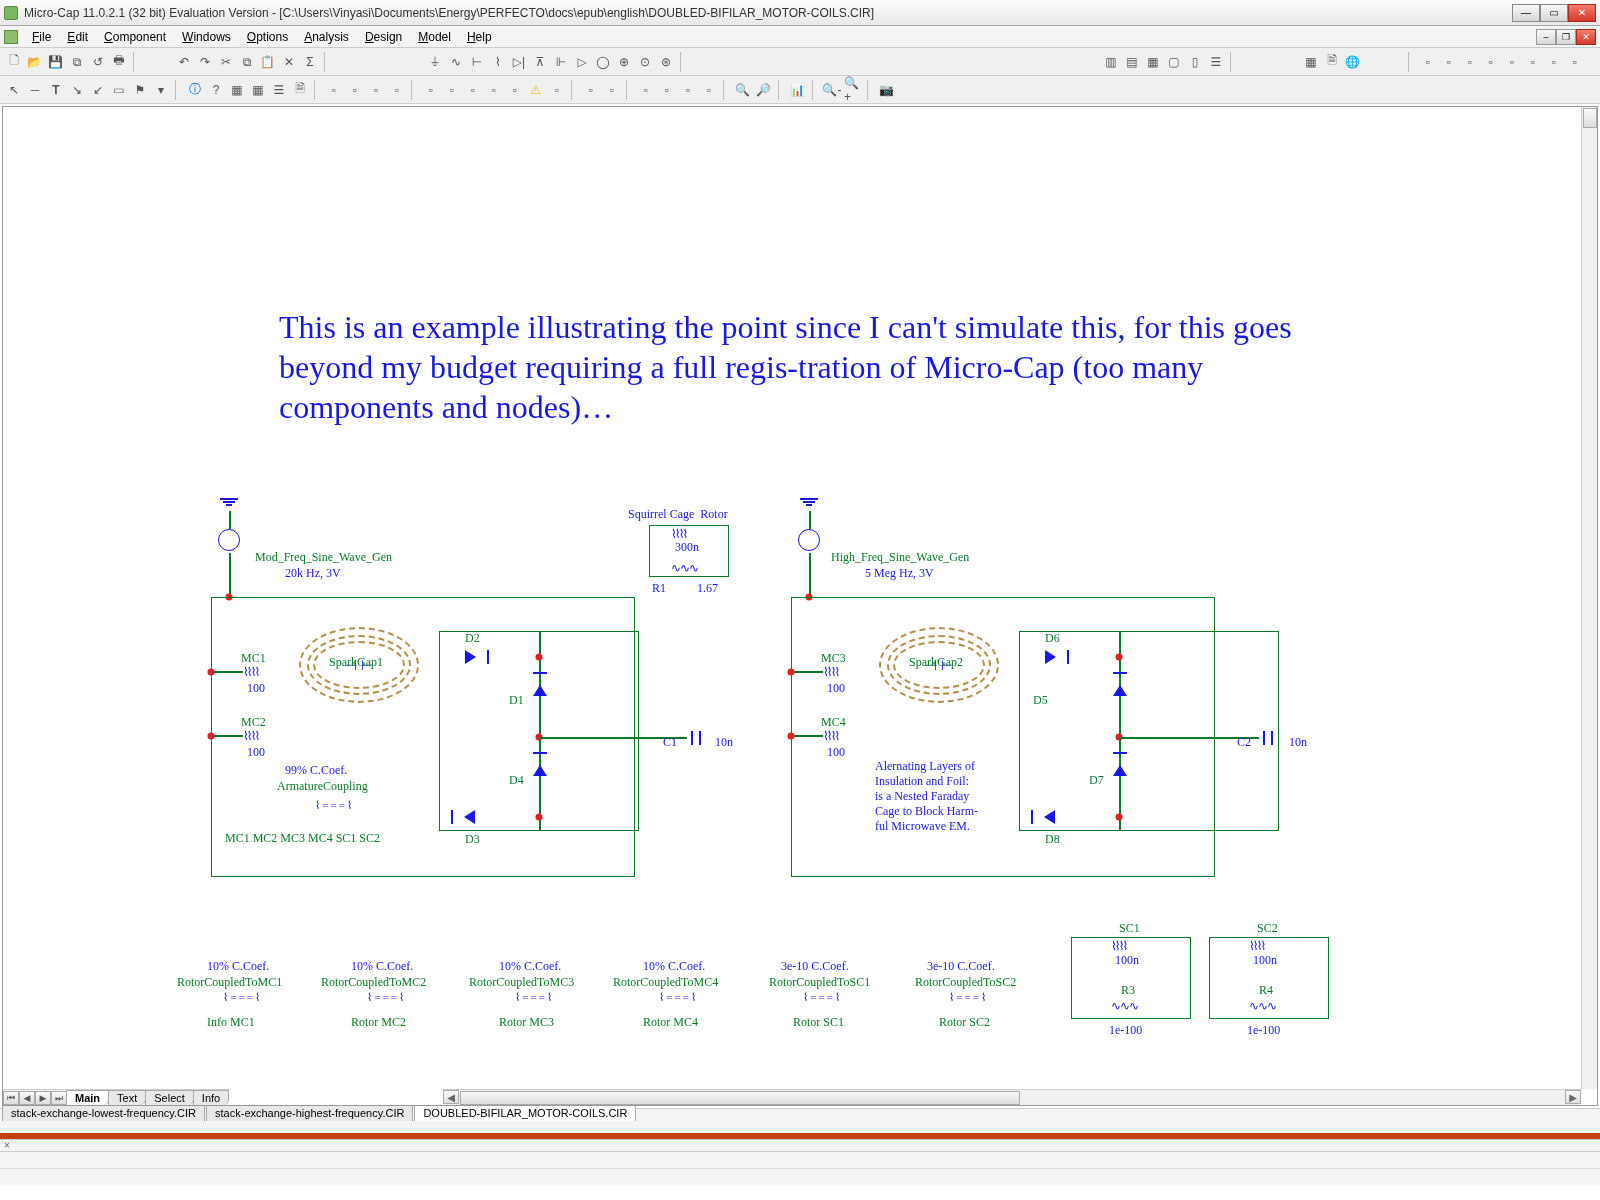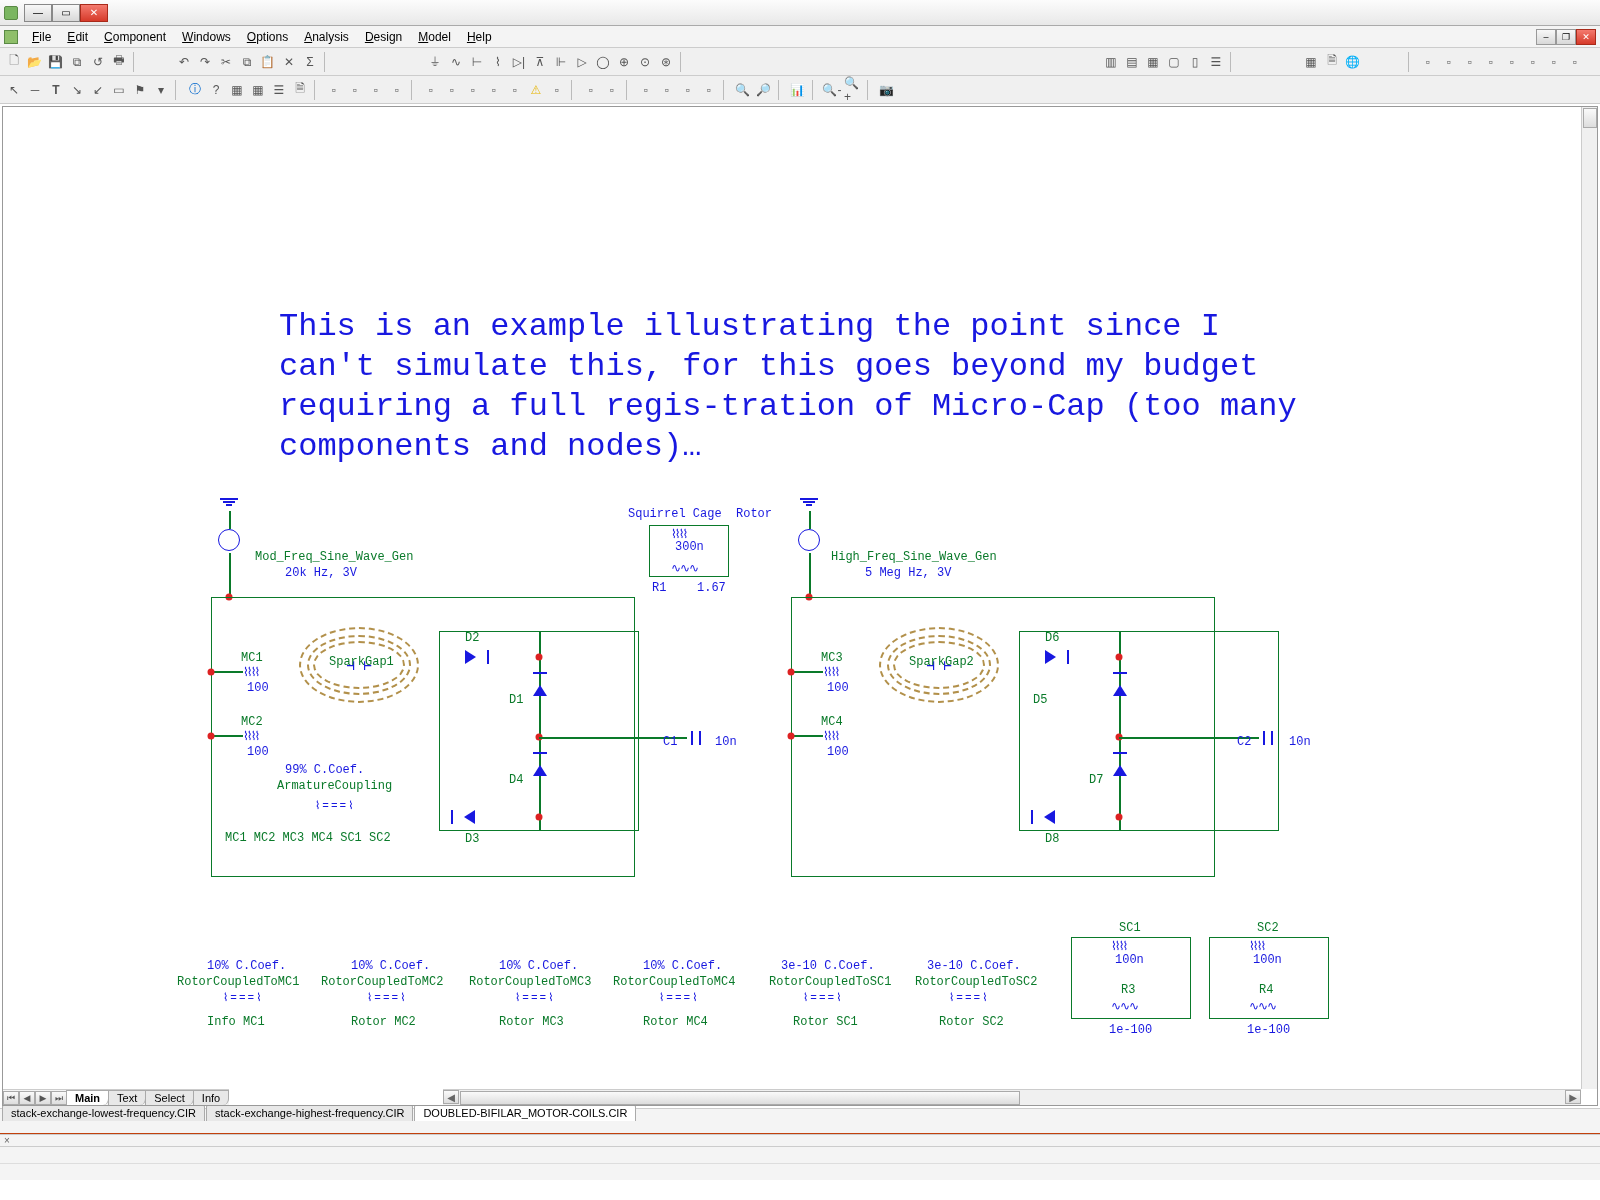--- a/index.html
+++ b/index.html
@@ -25,29 +25,29 @@
   .vscroll{position:absolute;right:0;top:0;bottom:16px;width:16px;background:#f0f0f0;border-left:1px solid #ccc}
   .vscroll-thumb{width:14px;height:20px;background:linear-gradient(#fafafa,#ddd);border:1px solid #aaa;margin:1px}
   .hscroll{position:absolute;left:440px;right:16px;bottom:0;height:16px;background:#f0f0f0;border-top:1px solid #ccc}
   .hscroll-thumb{height:14px;width:560px;background:linear-gradient(#fafafa,#ddd);border:1px solid #aaa;margin:1px}
   .hscroll-arrow{position:absolute;width:16px;height:14px;background:linear-gradient(#fafafa,#ddd);border:1px solid #aaa;top:0;font-size:10px;text-align:center;line-height:13px;color:#666}
   .page-tabs{position:absolute;left:0;bottom:0;height:16px;display:flex;align-items:center;background:#f4f4f4;border-top:1px solid #ccc;font-size:11px}
   .ptab-btn{width:16px;height:14px;border:1px solid #aaa;background:linear-gradient(#fafafa,#ddd);font-size:9px;text-align:center;line-height:12px;cursor:pointer;color:#555}
   .ptab{padding:0 8px;border:1px solid #aaa;border-bottom:none;height:15px;line-height:14px;background:#fff;cursor:pointer;border-radius:0 0 6px 0;margin-left:-1px}
   .ptab.active{font-weight:bold;background:#fff}
   .ptab.inactive{background:#e8e8e8}
-  .file-tabs{height:20px;background:#f4f4f4;border-top:1px solid #ccc;border-bottom:1px solid #c2410c;display:flex;align-items:flex-end;font-size:11px;padding:12px 2px}
+  .file-tabs{height:20px;background:#f4f4f4;border-top:1px solid #ccc;border-bottom:6px solid #c2410c;display:flex;align-items:flex-end;font-size:11px;padding:12px 2px}
   .ftab{padding:2px 8px;border:1px solid #aaa;border-bottom:none;background:#e8e8e8;cursor:pointer;margin-right:1px;border-radius:3px 3px 0 0}
   .ftab.active{background:#fff}
   .statusbar{height:46px;background:#f4f4f4;border-top:1px solid #ccc}
   .sb-x{height:12px;border-bottom:1px solid #ccc;padding:0 4px;font-size:10px;cursor:pointer;color:#666}
   .sb-row{height:17px;display:flex;align-items:center;padding:0 4px;border-bottom:1px solid #ddd}
   .sb-cell{border-right:1px solid #ccc;height:100%;padding:0 8px;display:flex;align-items:center}
   
-  .schem{position:absolute;inset:0;font-family:Liberation Mono, monospace}
+  .schem{position:absolute;inset:0;font-family:Liberation Serif, serif}
   .big-note{position:absolute;left:276px;top:200px;width:1050px;color:#1818e0;font-size:32px;font-weight:500;line-height:1.25}
   .lbl{position:absolute;font-size:12px;white-space:pre}
   .blue{color:#1818e0}
   .green{color:#0a7a2a}
   .wire{position:absolute;background:#0a7a2a}
   .node{position:absolute;width:7px;height:7px;background:#d22;border-radius:50%;transform:translate(-3.5px,-3.5px)}
   .box{position:absolute;border:1.5px solid #0a7a2a}
   .sparkgap{position:absolute;width:120px;height:76px;border:2px dashed #b2904a;border-radius:50%}
   .sparkgap::before{content:"";position:absolute;inset:6px;border:2px dashed #b2904a;border-radius:50%}
   .sparkgap::after{content:"";position:absolute;inset:12px;border:2px dashed #b2904a;border-radius:50%}
@@ -67,20 +67,21 @@
   .gnd{position:absolute;width:24px;text-align:center;color:#1818e0}
   .gnd .bar{height:2px;background:#1818e0;margin:1px auto}
   .kcore{position:absolute;color:#1818e0;font-size:11px;letter-spacing:2px}
   .scbox{position:absolute;border:1.5px solid #0a7a2a;width:120px;height:82px}
 </style>
 </head>
 <body>
 
 <div class="titlebar">
   <div class="titlebar-icon"></div>
+  <div class="titlebar-text">Micro-Cap 11.0.2.1 (32 bit) Evaluation Version - [C:\Users\Vinyasi\Documents\Energy\PERFECTO\docs\epub\english\DOUBLED-BIFILAR_MOTOR-COILS.CIR]</div>
   <div class="win-btns">
     <div class="win-btn">—</div>
     <div class="win-btn">▭</div>
     <div class="win-btn close">✕</div>
   </div>
 </div>
 
 <div class="menubar">
   <div class="m-icon"></div>
   <div class="mi"><u>F</u><span>ile</span></div>
@@ -293,20 +294,25 @@
     <div class="node" style="left:788px;top:629px"></div>
     <div class="ind-h" style="left:820px;top:622px">⌇⌇⌇⌇</div>
     <div class="lbl green" style="left:818px;top:608px">MC4</div>
     <div class="lbl blue" style="left:824px;top:638px">100</div>
 
     <div class="sparkgap" style="left:876px;top:520px">
         <div class="sg-sym">⊣ ⊢</div>
       </div>
     <div class="lbl green" style="left:906px;top:548px">SparkGap2</div>
 
+    <div class="lbl blue" style="left:872px;top:652px;width:160px;line-height:1.25">Alernating Layers of
+Insulation and Foil:
+is a Nested Faraday
+Cage to Block Harm-
+ful Microwave EM.</div>
 
     <div class="box" style="left:1016px;top:524px;width:260px;height:200px"></div>
     <div class="diode-r" style="left:1042px;top:543px"></div>
     <div class="lbl green" style="left:1042px;top:524px">D6</div>
     <div class="diode-l" style="left:1041px;top:703px"></div>
     <div class="lbl green" style="left:1042px;top:725px">D8</div>
     <div class="wire" style="left:1116px;top:524px;width:2px;height:200px"></div>
     <div class="node" style="left:1116px;top:550px"></div>
     <div class="node" style="left:1116px;top:630px"></div>
     <div class="node" style="left:1116px;top:710px"></div>

